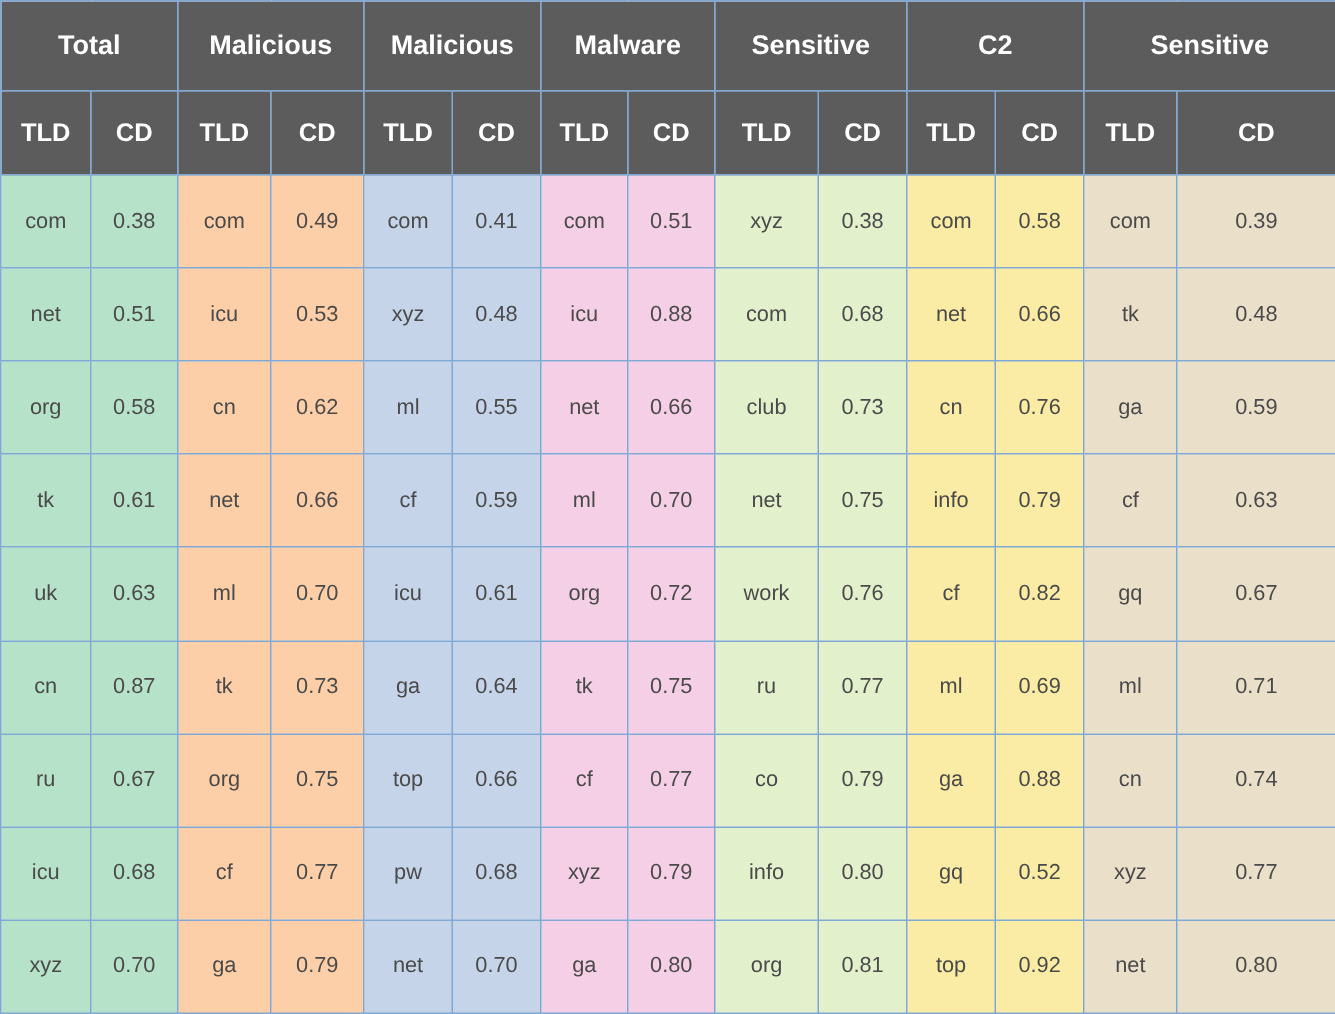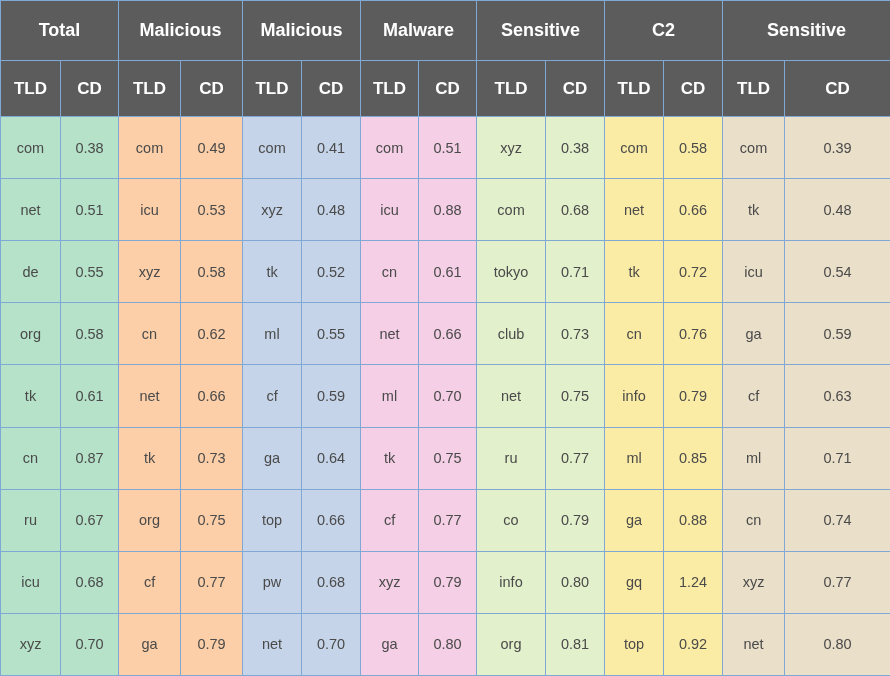--- a/index.html
+++ b/index.html
@@ -128,36 +128,20 @@
         <td class="g3 col-tld">icu</td>
         <td class="g3 col-cd">0.88</td>
         <td class="g4 col-tld">com</td>
         <td class="g4 col-cd">0.68</td>
         <td class="g5 col-tld">net</td>
         <td class="g5 col-cd">0.66</td>
         <td class="g6 col-tld">tk</td>
         <td class="g6 col-cd">0.48</td>
       </tr>
       <tr>
-        <td class="g0 col-tld">de</td>
-        <td class="g0 col-cd">0.55</td>
-        <td class="g1 col-tld">xyz</td>
-        <td class="g1 col-cd">0.58</td>
-        <td class="g2 col-tld">tk</td>
-        <td class="g2 col-cd">0.52</td>
-        <td class="g3 col-tld">cn</td>
-        <td class="g3 col-cd">0.61</td>
-        <td class="g4 col-tld">tokyo</td>
-        <td class="g4 col-cd">0.71</td>
-        <td class="g5 col-tld">tk</td>
-        <td class="g5 col-cd">0.72</td>
-        <td class="g6 col-tld">icu</td>
-        <td class="g6 col-cd">0.54</td>
-      </tr>
-      <tr>
         <td class="g0 col-tld">org</td>
         <td class="g0 col-cd">0.58</td>
         <td class="g1 col-tld">cn</td>
         <td class="g1 col-cd">0.62</td>
         <td class="g2 col-tld">ml</td>
         <td class="g2 col-cd">0.55</td>
         <td class="g3 col-tld">net</td>
         <td class="g3 col-cd">0.66</td>
         <td class="g4 col-tld">club</td>
         <td class="g4 col-cd">0.73</td>
@@ -176,32 +160,48 @@
         <td class="g3 col-tld">ml</td>
         <td class="g3 col-cd">0.70</td>
         <td class="g4 col-tld">net</td>
         <td class="g4 col-cd">0.75</td>
         <td class="g5 col-tld">info</td>
         <td class="g5 col-cd">0.79</td>
         <td class="g6 col-tld">cf</td>
         <td class="g6 col-cd">0.63</td>
       </tr>
       <tr>
+        <td class="g0 col-tld">uk</td>
+        <td class="g0 col-cd">0.63</td>
+        <td class="g1 col-tld">ml</td>
+        <td class="g1 col-cd">0.70</td>
+        <td class="g2 col-tld">icu</td>
+        <td class="g2 col-cd">0.61</td>
+        <td class="g3 col-tld">org</td>
+        <td class="g3 col-cd">0.72</td>
+        <td class="g4 col-tld">work</td>
+        <td class="g4 col-cd">0.76</td>
+        <td class="g5 col-tld">cf</td>
+        <td class="g5 col-cd">0.82</td>
+        <td class="g6 col-tld">gq</td>
+        <td class="g6 col-cd">0.67</td>
+      </tr>
+      <tr>
         <td class="g0 col-tld">cn</td>
         <td class="g0 col-cd">0.87</td>
         <td class="g1 col-tld">tk</td>
         <td class="g1 col-cd">0.73</td>
         <td class="g2 col-tld">ga</td>
         <td class="g2 col-cd">0.64</td>
         <td class="g3 col-tld">tk</td>
         <td class="g3 col-cd">0.75</td>
         <td class="g4 col-tld">ru</td>
         <td class="g4 col-cd">0.77</td>
         <td class="g5 col-tld">ml</td>
-        <td class="g5 col-cd">0.85</td>
+        <td class="g5 col-cd">0.69</td>
         <td class="g6 col-tld">ml</td>
         <td class="g6 col-cd">0.71</td>
       </tr>
       <tr>
         <td class="g0 col-tld">ru</td>
         <td class="g0 col-cd">0.67</td>
         <td class="g1 col-tld">org</td>
         <td class="g1 col-cd">0.75</td>
         <td class="g2 col-tld">top</td>
         <td class="g2 col-cd">0.66</td>
@@ -219,21 +219,21 @@
         <td class="g0 col-cd">0.68</td>
         <td class="g1 col-tld">cf</td>
         <td class="g1 col-cd">0.77</td>
         <td class="g2 col-tld">pw</td>
         <td class="g2 col-cd">0.68</td>
         <td class="g3 col-tld">xyz</td>
         <td class="g3 col-cd">0.79</td>
         <td class="g4 col-tld">info</td>
         <td class="g4 col-cd">0.80</td>
         <td class="g5 col-tld">gq</td>
-        <td class="g5 col-cd">1.24</td>
+        <td class="g5 col-cd">0.52</td>
         <td class="g6 col-tld">xyz</td>
         <td class="g6 col-cd">0.77</td>
       </tr>
       <tr>
         <td class="g0 col-tld">xyz</td>
         <td class="g0 col-cd">0.70</td>
         <td class="g1 col-tld">ga</td>
         <td class="g1 col-cd">0.79</td>
         <td class="g2 col-tld">net</td>
         <td class="g2 col-cd">0.70</td>

